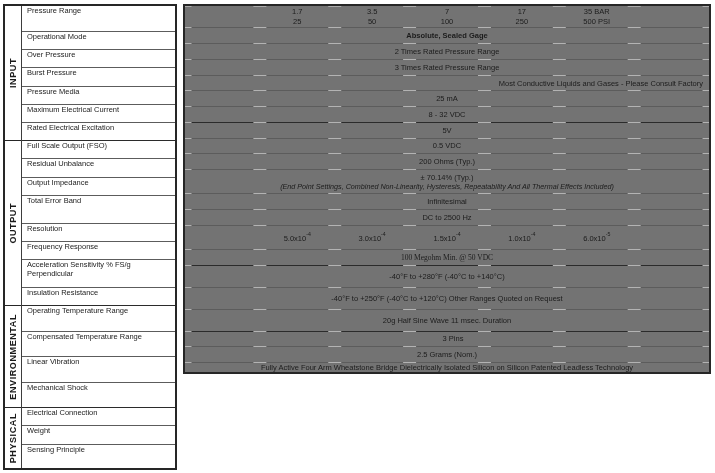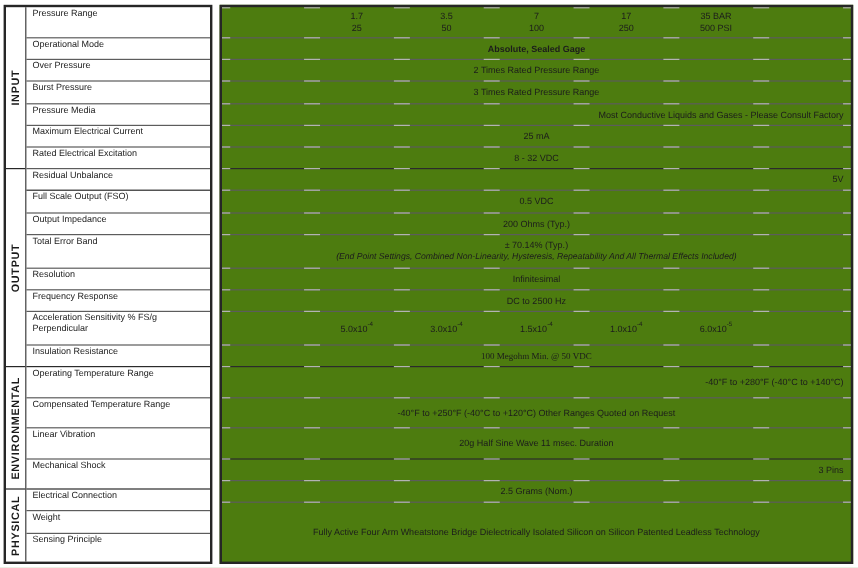--- a/index.html
+++ b/index.html
@@ -44,41 +44,41 @@
     display: flex; align-items: flex-start;
     padding: 1px 4px 1px 5px;
     border-top: 1px solid #5c5c5c;
   }
   .lrow:first-child { border-top: none; }
   .lrow.sec-start { border-top-color: #2b2b2b; }
   .lrow .lbl { font-size: 7.5px; line-height: 8.6px; }
   
   .vtable {
     position: absolute; left: 183px; top: 4px;
-    width: 528px; height: 466px;
+    width: 528px; height: 370px;
     border: 2px solid #262626;
     display: flex; flex-direction: column;
-    background: #4d7c0f;
+    background: #737373;
   }
   .vtable::before {
     content:""; position:absolute; left:0; top:0; right:0; height:1px;
     background-image: linear-gradient(90deg, #ababab 0 13px, transparent 13px);
     background-size: 74.86px 1px;
     background-position: 68.4px 0;
     pointer-events:none;
   }
   .vrow {
     position: relative;
     display: flex; flex-direction: column;
     align-items: stretch; justify-content: center;
     border-top: 1px solid #5c5c5c;
     text-align: center;
   }
   .vrow:first-child { border-top: none; }
-  .vrow.sec-start { border-top-color: #2b2b2b; text-align: right; }
+  .vrow.sec-start { border-top-color: #2b2b2b; }
   
   .vrow:not(:first-child)::after {
     content:""; position:absolute; left:0; top:-1px; right:0; height:1px;
     background-image: linear-gradient(90deg, #b3b3b3 0 13px, transparent 13px);
     background-size: 74.86px 1px;
     background-position: 68.4px 0;
     pointer-events:none;
   }
   .vtext { font-size: 7.5px; line-height: 9px; padding: 0 6px; }
   .vnote { font-size: 7.2px; line-height: 9px; font-style: italic; padding: 0 6px; }
@@ -124,25 +124,25 @@
         </div>
         <div class="lrow" style="height: 18.2px;">
           <span class="lbl">Pressure Media</span>
         </div>
         <div class="lrow" style="height: 18.2px;">
           <span class="lbl">Maximum Electrical Current</span>
         </div>
         <div class="lrow" style="height: 18.2px;">
           <span class="lbl">Rated Electrical Excitation</span>
         </div>
-        <div class="lrow" style="height: 18.2px;">
-          <span class="lbl">Residual Unbalance</span>
-        </div>
         <div class="lrow sec-start" style="height: 18.2px;">
           <span class="lbl">Full Scale Output (FSO)</span>
+        </div>
+        <div class="lrow" style="height: 18.2px;">
+          <span class="lbl">Residual Unbalance</span>
         </div>
         <div class="lrow" style="height: 18.2px;">
           <span class="lbl">Output Impedance</span>
         </div>
         <div class="lrow" style="height: 28px;">
           <span class="lbl">Total Error Band</span>
         </div>
         <div class="lrow" style="height: 18.2px;">
           <span class="lbl">Resolution</span>
         </div>

